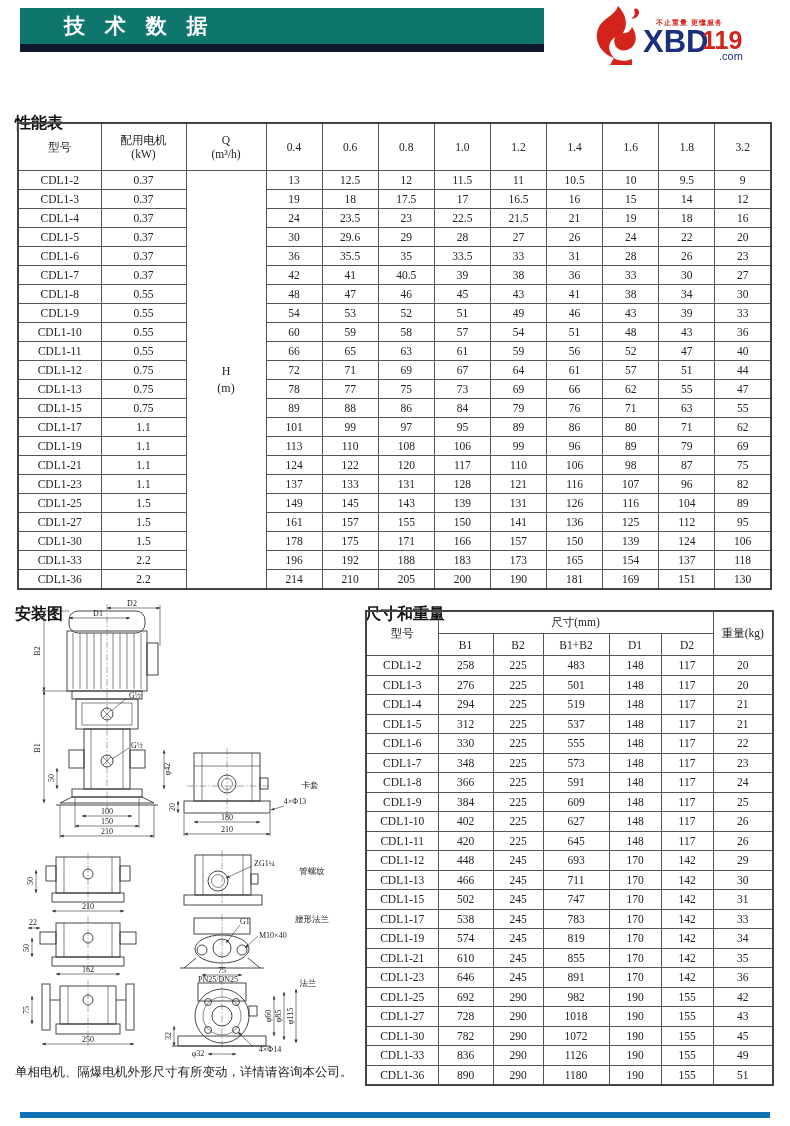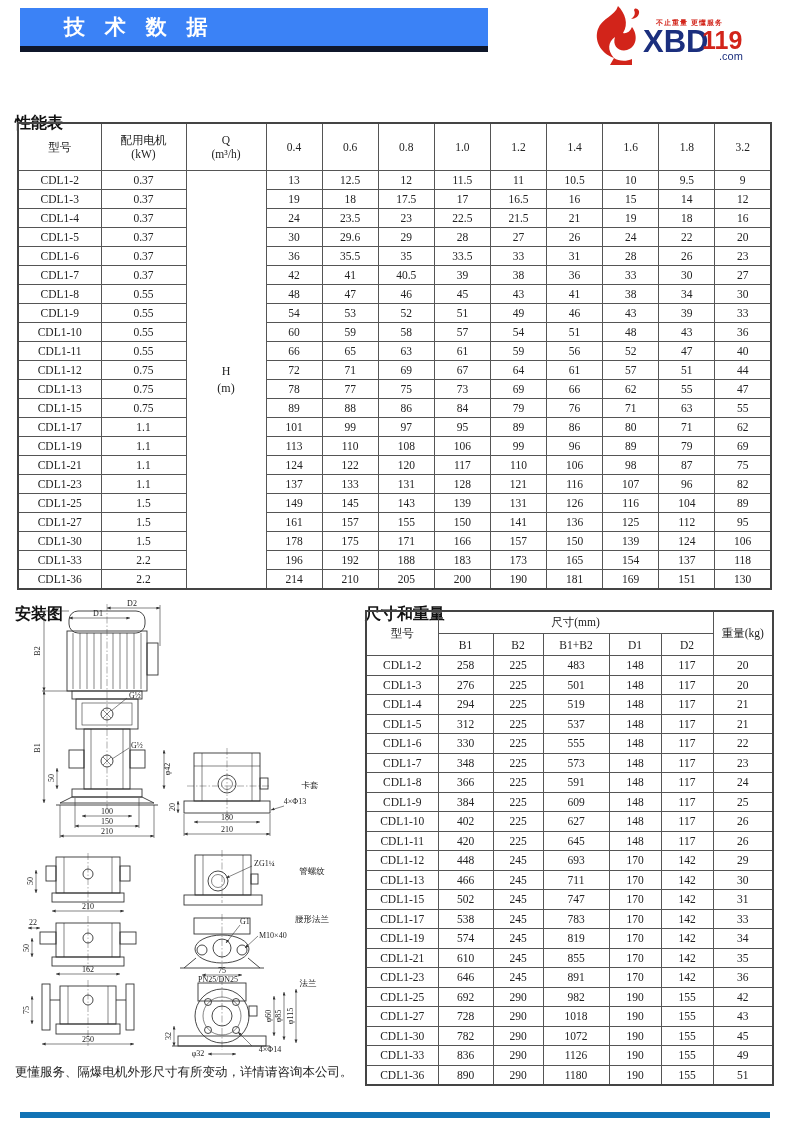--- a/index.html
+++ b/index.html
@@ -2,22 +2,22 @@
 <html><head>
 <meta charset="utf-8">
 <style>
   html,body{margin:0;padding:0;}
   body{
     width:790px;height:1126px;position:relative;background:#ffffff;
     font-family:"Liberation Sans",sans-serif;color:#1a1a1a;overflow:hidden;
   }
   
   .banner{
-    position:absolute;left:20px;top:8px;width:468px;height:44px;
-    background:#3b82f6;border-bottom:6px solid #0f172a;box-sizing:border-box;
+    position:absolute;left:20px;top:8px;width:524px;height:44px;
+    background:#0f766e;border-bottom:8px solid #0f172a;box-sizing:border-box;
     display:flex;align-items:center;padding-left:44px;
   }
   .banner span{color:#fff;font-size:21px;font-weight:bold;letter-spacing:7px;}
   
   .logo{position:absolute;left:588px;top:2px;width:190px;height:64px;}
   .logo svg{position:absolute;left:0;top:2px;}
   .logo .tagline{position:absolute;left:68px;top:16px;font-size:7px;color:#d2241a;font-weight:bold;letter-spacing:1px;white-space:nowrap;}
   .logo .xbd{position:absolute;left:55px;top:22px;font-size:31px;font-weight:bold;color:#1b2f7e;font-family:Liberation Sans, sans-serif;}
   .logo .n119{position:absolute;left:114px;top:24px;font-size:25px;font-weight:bold;color:#d2241a;}
   .logo .com{position:absolute;left:131px;top:48px;font-size:11px;font-weight:normal;color:#1b2f7e;}
@@ -800,16 +800,16 @@
   <text transform="rotate(-90 281 418)" x="281" y="418" text-anchor="middle" font-size="6.5">φ115</text>
   <line class="dim" x1="162" y1="428" x2="162" y2="448" marker-start="url(#ar)" marker-end="url(#ar)"></line>
   <text transform="rotate(-90 159 438)" x="159" y="438" text-anchor="middle" font-size="7">32</text>
   <line class="dim" x1="196" y1="456" x2="224" y2="456" marker-start="url(#ar)" marker-end="url(#ar)"></line>
   <text x="186" y="458" text-anchor="middle">φ32</text>
   <line class="dim" x1="240" y1="448" x2="226" y2="434" marker-end="url(#ar)"></line>
   <text x="258" y="454" text-anchor="middle">4×Φ14</text>
 </svg>
 
 <div class="notes">
-  <div>更懂服务、隔爆电机外形尺寸有所变动，详情请咨询本公司。</div>
+  <div>单相电机、隔爆电机外形尺寸有所变动，详情请咨询本公司。</div>
 </div>
 
 <div class="footer-bar"></div>
 
 </body></html>

